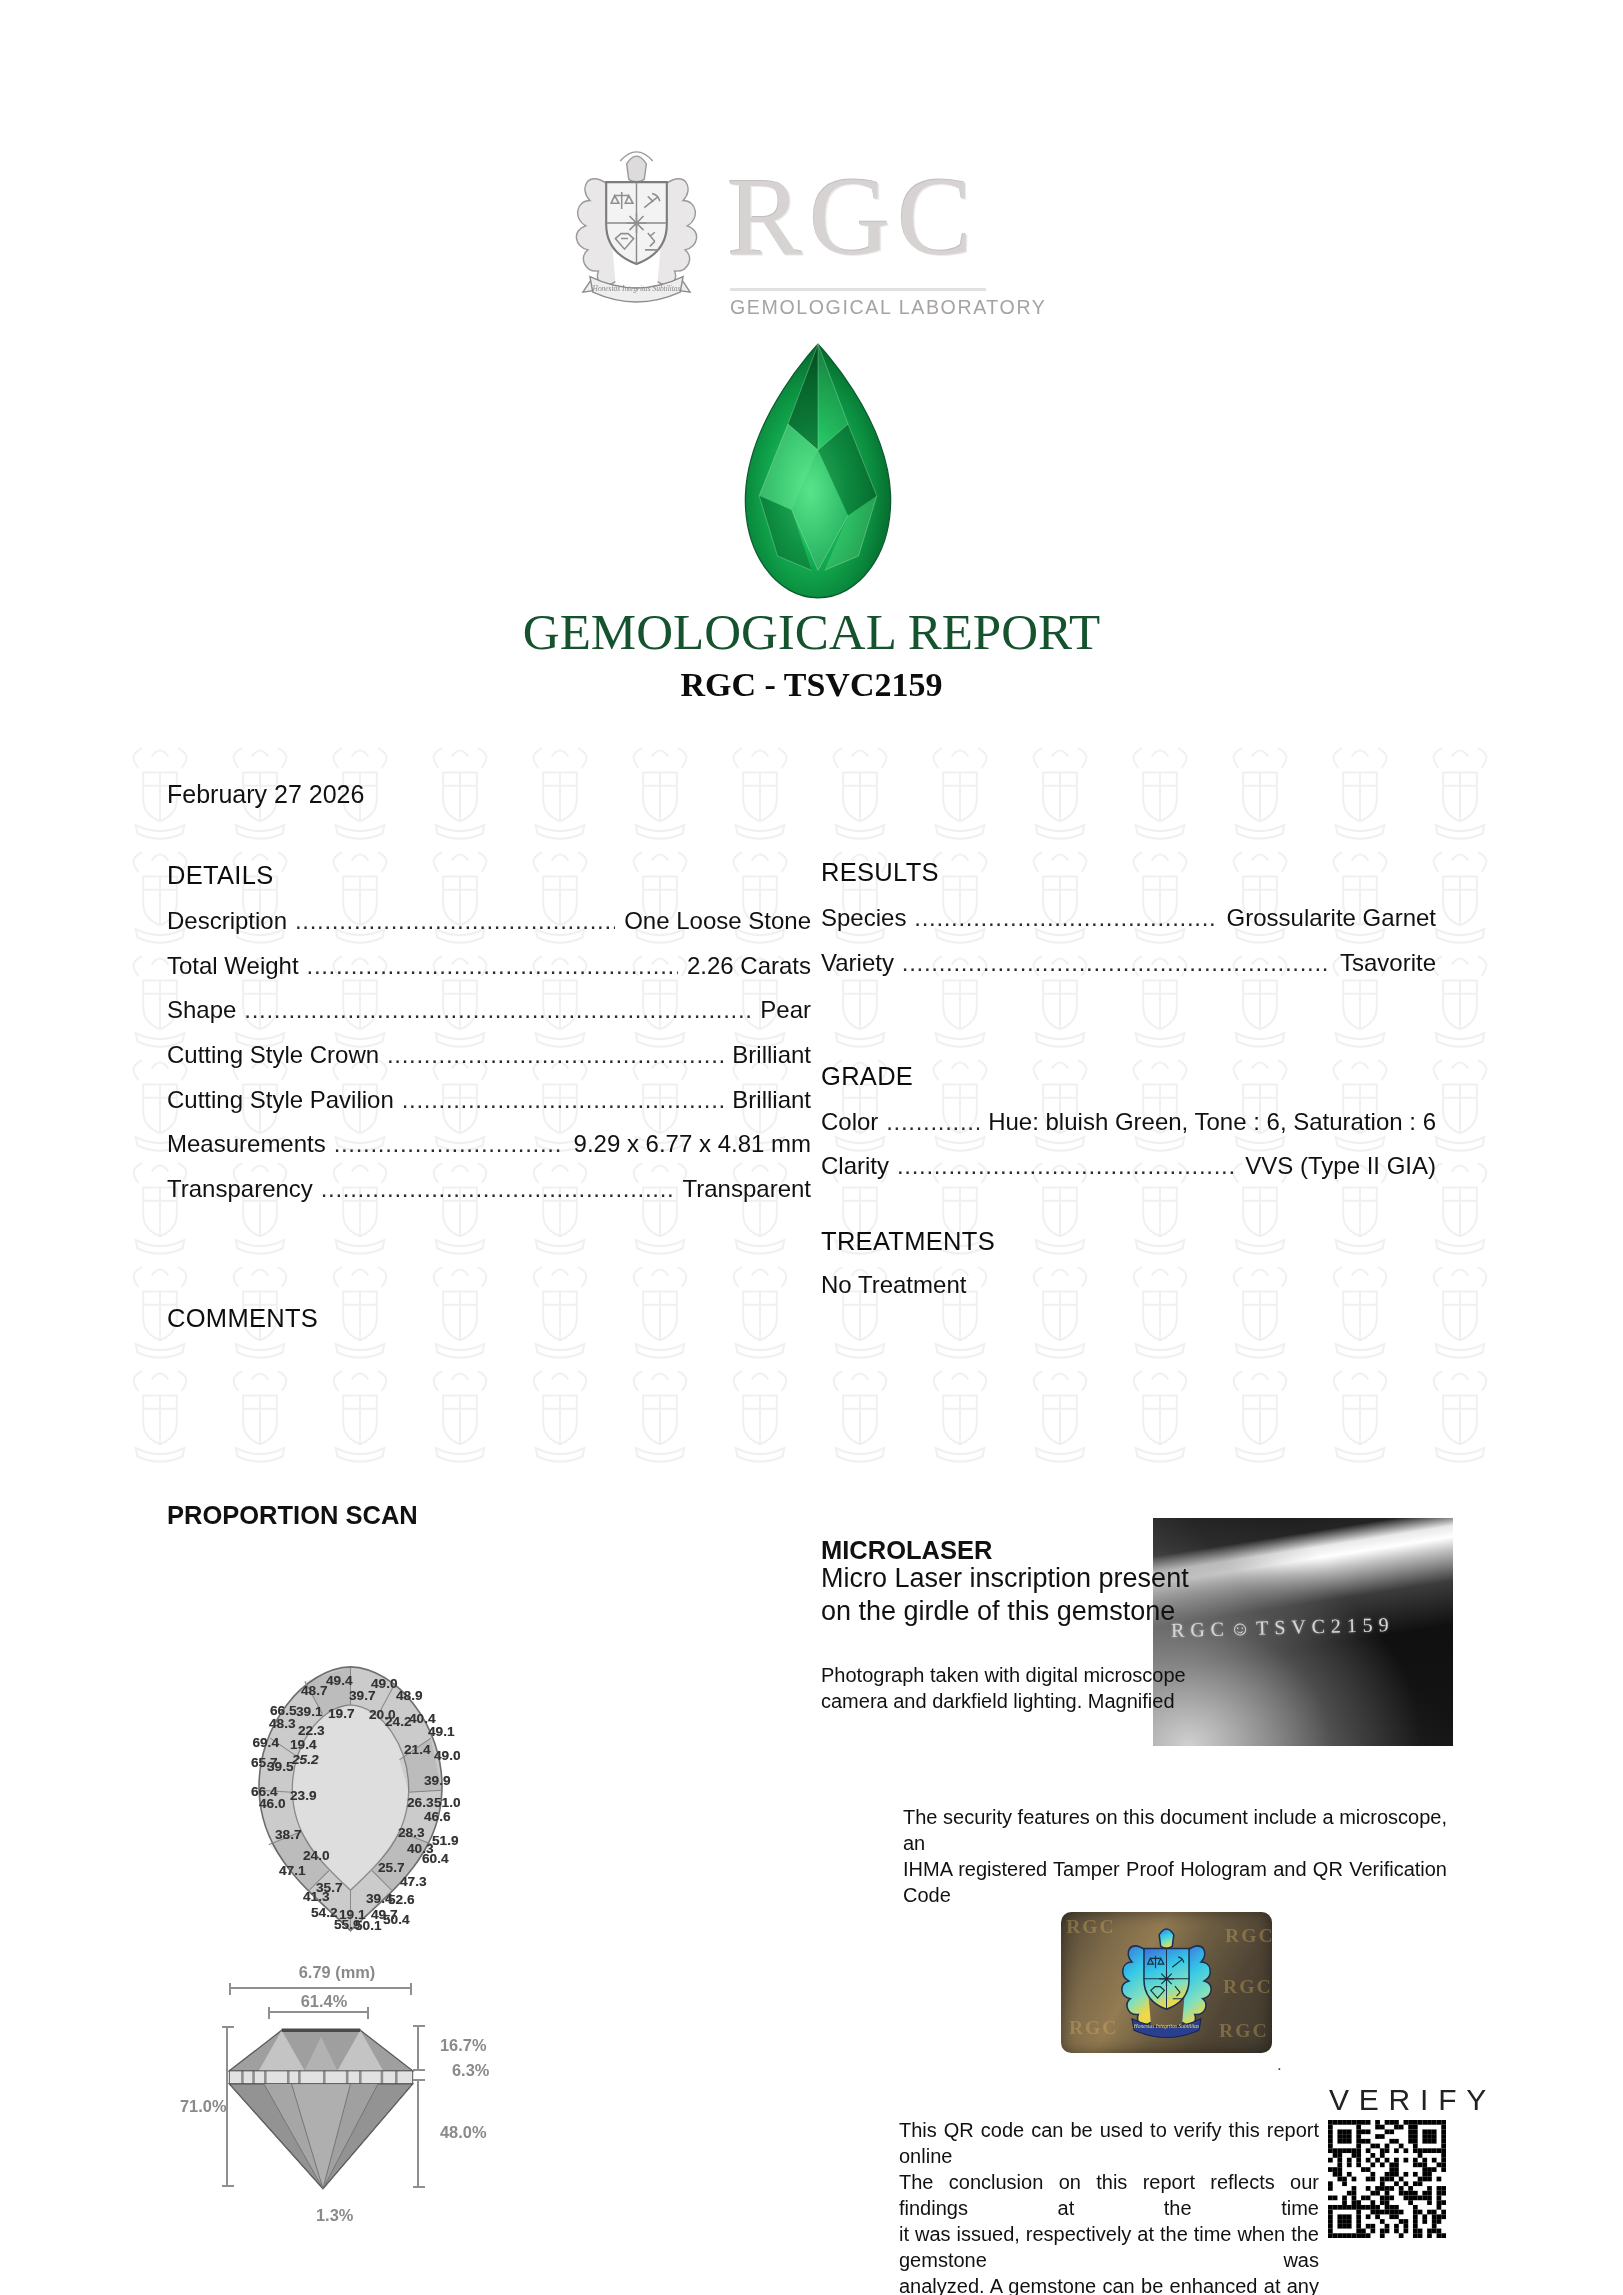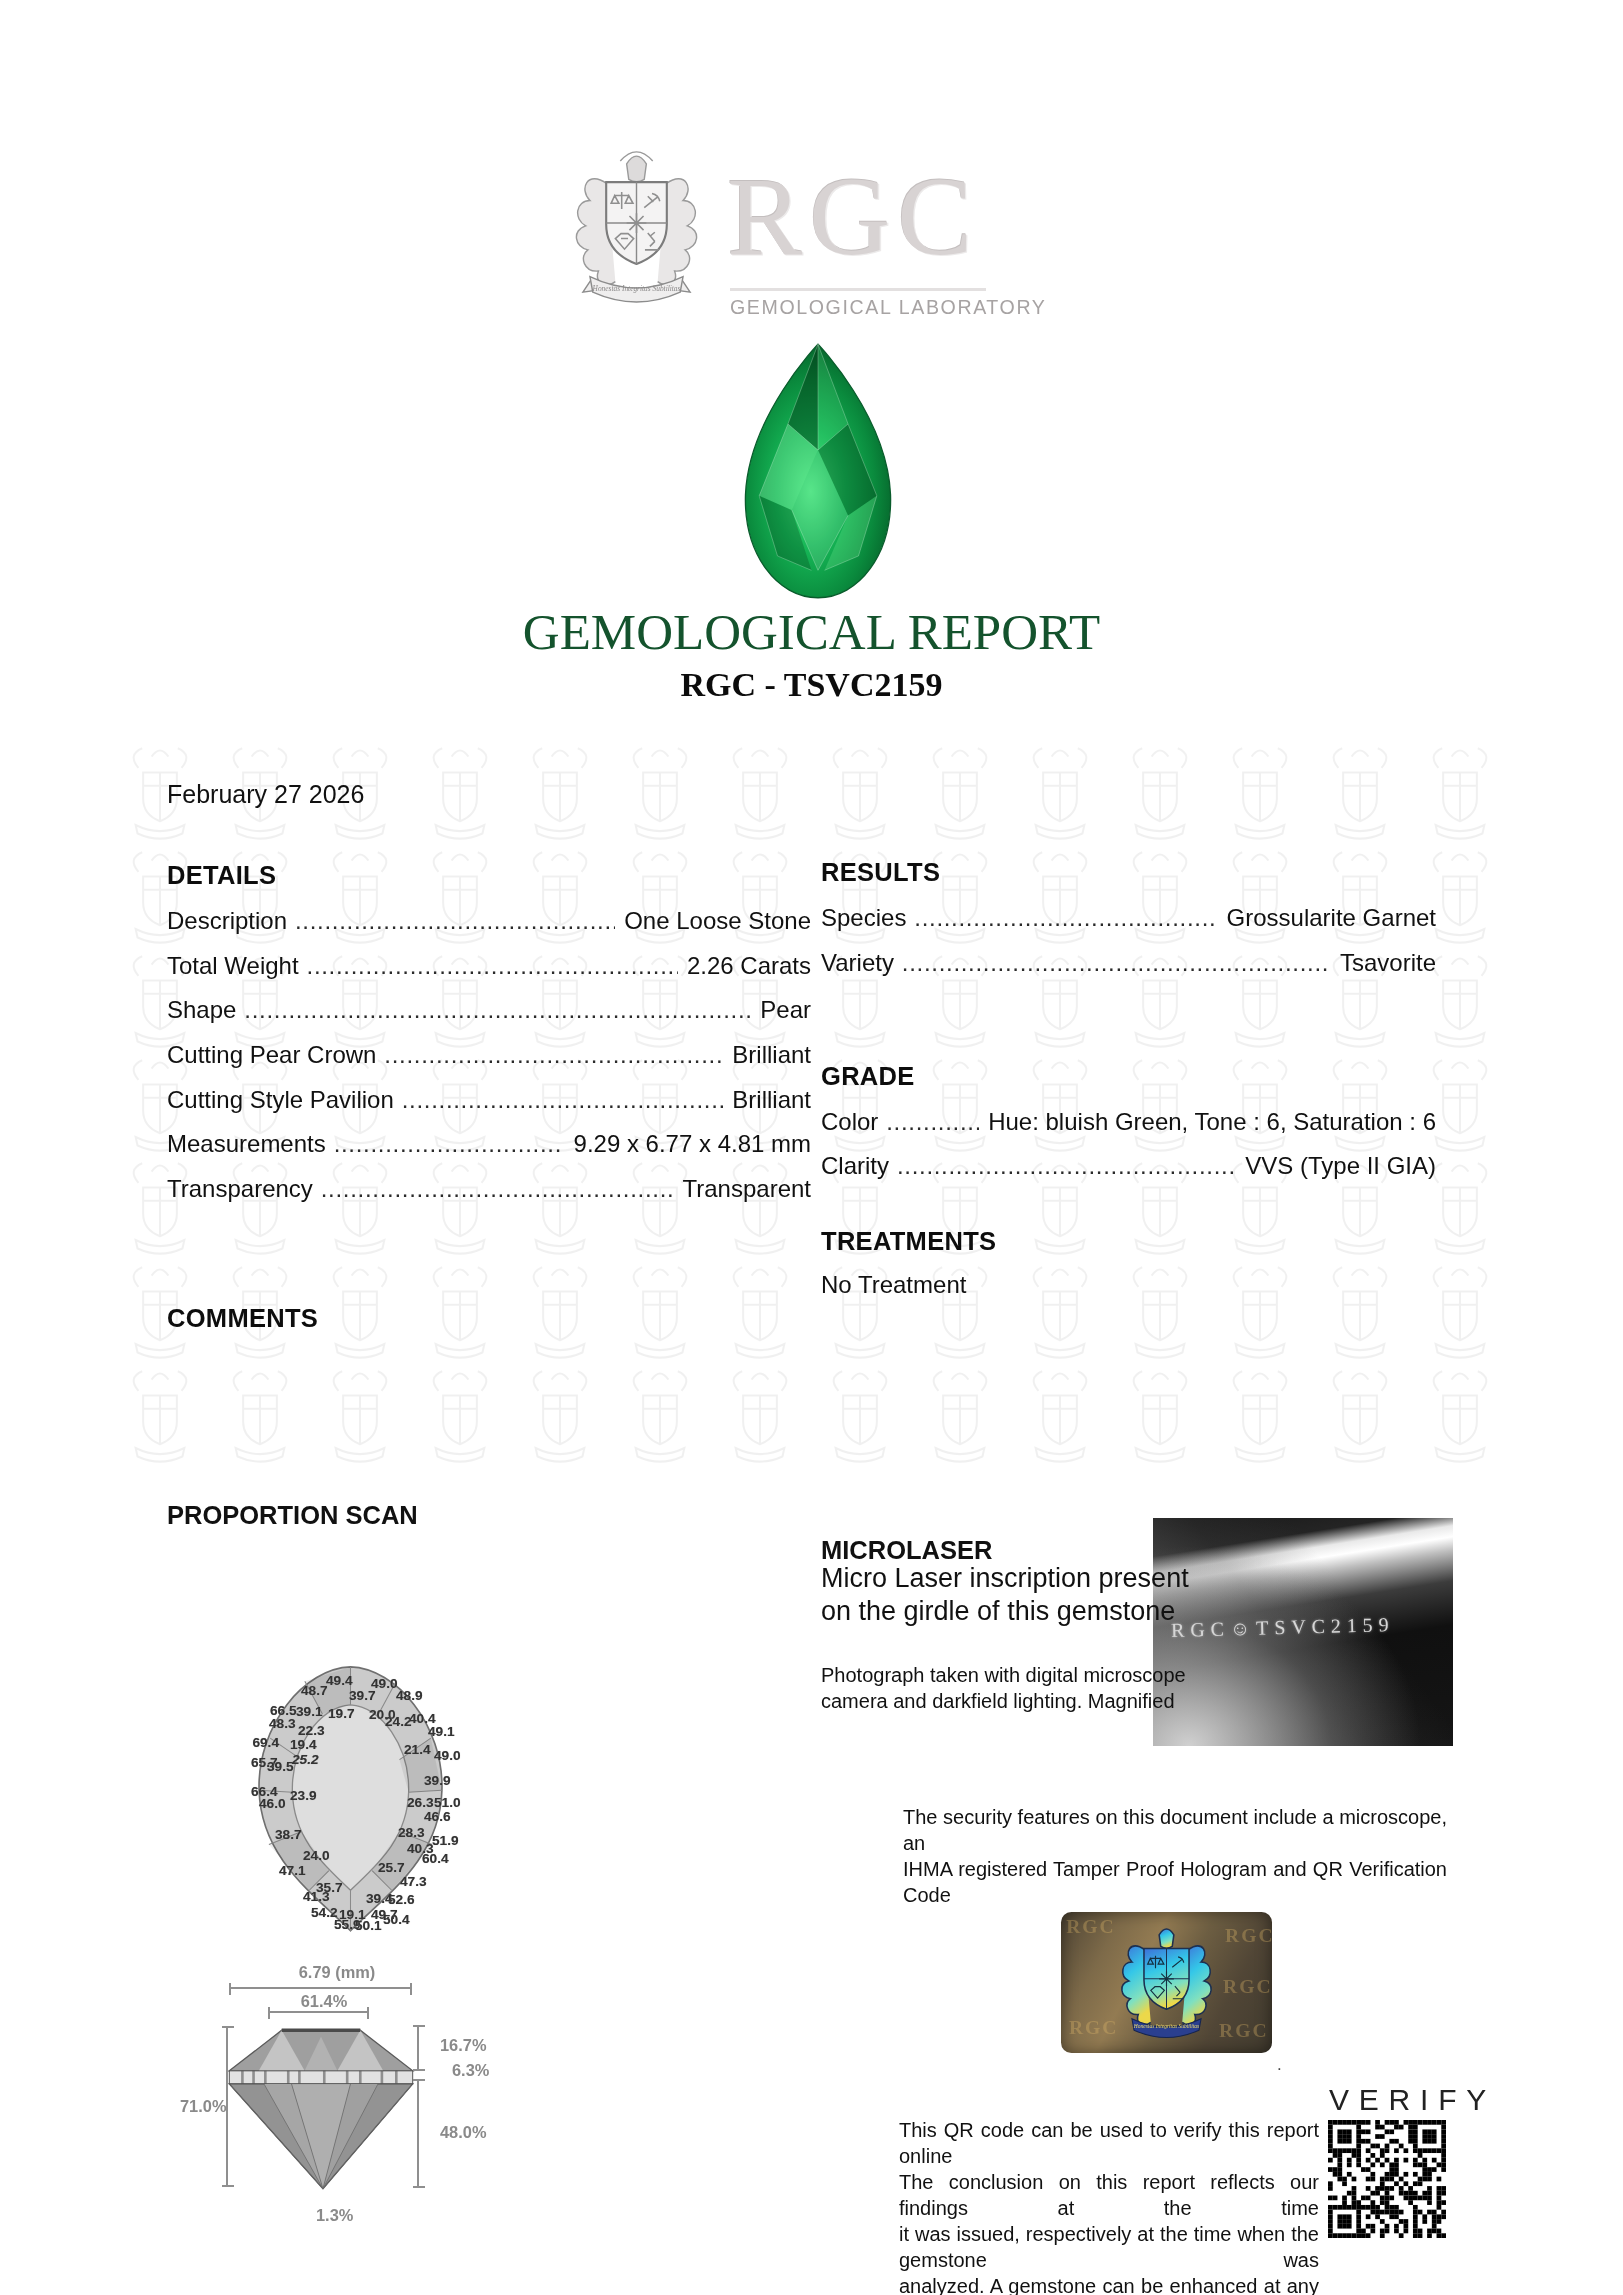--- a/index.html
+++ b/index.html
@@ -25,21 +25,21 @@
   
   .wm-band{position:absolute;left:110px;top:737px;width:1405px;height:727px;
       display:flex;flex-wrap:wrap;overflow:hidden;z-index:0;}
   .wm-tile{width:100px;height:103px;}
 
   
   .date-line{position:absolute;left:167px;top:780px;font-size:25px;z-index:2;}
   .col{position:absolute;z-index:2;}
   .col-left{left:167px;top:861px;width:644px;}
   .col-right{left:821px;top:858px;width:615px;}
-  .sec-h{font-size:25.5px;font-weight:bold;letter-spacing:0.3px;height:29px;margin-bottom:17px;color:#0d0d0d;}
+  .sec-h{font-size:25.5px;font-weight:normal;letter-spacing:0.3px;height:29px;margin-bottom:17px;color:#0d0d0d;}
   .row{display:flex;align-items:baseline;height:29px;margin-bottom:15.7px;font-size:24px;}
   .row .lbl{white-space:nowrap;}
   .leader{flex:1 1 13px;min-width:10.5px;overflow:hidden;white-space:nowrap;
       margin:0 9.2px 0 7.9px;color:#2a2a2a;letter-spacing:0.7px;}
   .row .val{white-space:nowrap;text-align:right;}
   .gap-grade{margin-top:84px;}
   .gap-treat{margin-top:46px;}
   .plain-line{font-size:24px;margin-top:15.7px;}
   .comments-h{position:absolute;left:167px;top:1304px;z-index:2;}
 
@@ -947,21 +947,21 @@
         <span class="lbl">Total Weight</span>
         <span class="leader">................................................................................................................................................................</span>
         <span class="val">2.26 Carats</span>
       </div>
     <div class="row">
         <span class="lbl">Shape</span>
         <span class="leader">................................................................................................................................................................</span>
         <span class="val">Pear</span>
       </div>
     <div class="row">
-        <span class="lbl">Cutting Pear Crown</span>
+        <span class="lbl">Cutting Style Crown</span>
         <span class="leader">................................................................................................................................................................</span>
         <span class="val">Brilliant</span>
       </div>
     <div class="row">
         <span class="lbl">Cutting Style Pavilion</span>
         <span class="leader">................................................................................................................................................................</span>
         <span class="val">Brilliant</span>
       </div>
     <div class="row">
         <span class="lbl">Measurements</span>

